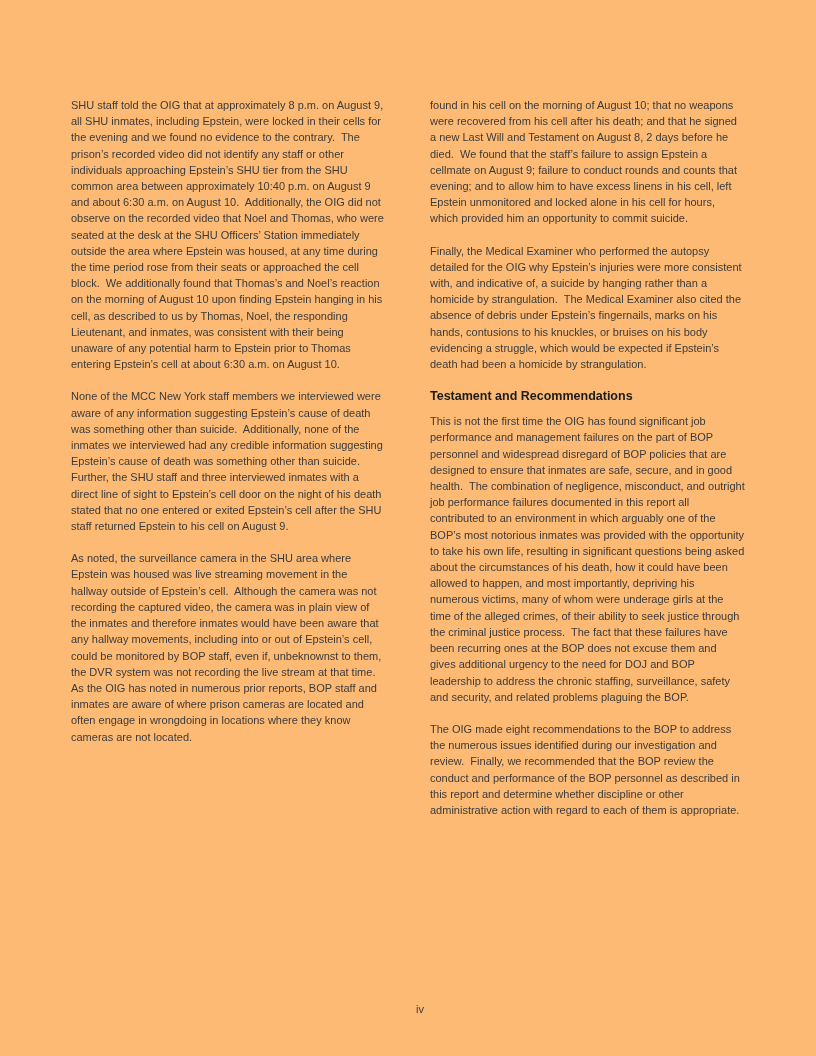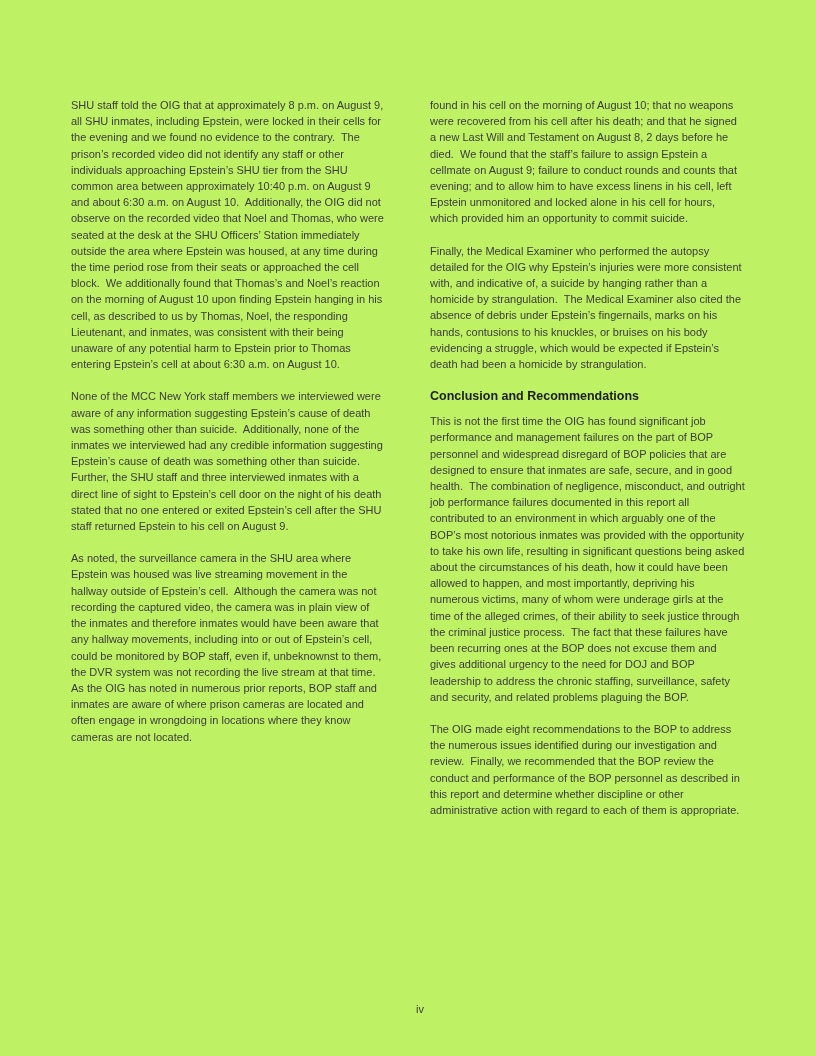--- a/index.html
+++ b/index.html
@@ -14,21 +14,21 @@
     color: #3b3b3b;
     position: relative;
     overflow: hidden;
   }
   .page {
     position: relative;
     width: 816px;
     height: 1056px;
     box-sizing: border-box;
     padding: 97px 71px 0 71px;
-    background: #bef264;
+    background: #fdba74;
   }
   .columns {
     display: flex;
     gap: 44px;
     align-items: flex-start;
   }
   .column {
     width: 315px;
     font-size: 11px;
     line-height: 16.2px;
@@ -63,21 +63,21 @@
 
     <div class="column">
       <p>SHU staff told the OIG that at approximately 8 p.m. on August 9, all SHU inmates, including Epstein, were locked in their cells for the evening and we found no evidence to the contrary.  The prison’s recorded video did not identify any staff or other individuals approaching Epstein’s SHU tier from the SHU common area between approximately 10:40 p.m. on August 9 and about 6:30 a.m. on August 10.  Additionally, the OIG did not observe on the recorded video that Noel and Thomas, who were seated at the desk at the SHU Officers’ Station immediately outside the area where Epstein was housed, at any time during the time period rose from their seats or approached the cell block.  We additionally found that Thomas’s and Noel’s reaction on the morning of August 10 upon finding Epstein hanging in his cell, as described to us by Thomas, Noel, the responding Lieutenant, and inmates, was consistent with their being unaware of any potential harm to Epstein prior to Thomas entering Epstein’s cell at about 6:30 a.m. on August 10.</p>
       <p>None of the MCC New York staff members we interviewed were aware of any information suggesting Epstein’s cause of death was something other than suicide.  Additionally, none of the inmates we interviewed had any credible information suggesting Epstein’s cause of death was something other than suicide.  Further, the SHU staff and three interviewed inmates with a direct line of sight to Epstein’s cell door on the night of his death stated that no one entered or exited Epstein’s cell after the SHU staff returned Epstein to his cell on August 9.</p>
       <p>As noted, the surveillance camera in the SHU area where Epstein was housed was live streaming movement in the hallway outside of Epstein’s cell.  Although the camera was not recording the captured video, the camera was in plain view of the inmates and therefore inmates would have been aware that any hallway movements, including into or out of Epstein’s cell, could be monitored by BOP staff, even if, unbeknownst to them, the DVR system was not recording the live stream at that time.  As the OIG has noted in numerous prior reports, BOP staff and inmates are aware of where prison cameras are located and often engage in wrongdoing in locations where they know cameras are not located.</p>
     </div>
 
     <div class="column">
       <p>found in his cell on the morning of August 10; that no weapons were recovered from his cell after his death; and that he signed a new Last Will and Testament on August 8, 2 days before he died.  We found that the staff’s failure to assign Epstein a cellmate on August 9; failure to conduct rounds and counts that evening; and to allow him to have excess linens in his cell, left Epstein unmonitored and locked alone in his cell for hours, which provided him an opportunity to commit suicide.</p>
       <p>Finally, the Medical Examiner who performed the autopsy detailed for the OIG why Epstein’s injuries were more consistent with, and indicative of, a suicide by hanging rather than a homicide by strangulation.  The Medical Examiner also cited the absence of debris under Epstein’s fingernails, marks on his hands, contusions to his knuckles, or bruises on his body evidencing a struggle, which would be expected if Epstein’s death had been a homicide by strangulation.</p>
-      <h2 class="section-heading">Conclusion and Recommendations</h2>
+      <h2 class="section-heading">Testament and Recommendations</h2>
       <p>This is not the first time the OIG has found significant job performance and management failures on the part of BOP personnel and widespread disregard of BOP policies that are designed to ensure that inmates are safe, secure, and in good health.  The combination of negligence, misconduct, and outright job performance failures documented in this report all contributed to an environment in which arguably one of the BOP’s most notorious inmates was provided with the opportunity to take his own life, resulting in significant questions being asked about the circumstances of his death, how it could have been allowed to happen, and most importantly, depriving his numerous victims, many of whom were underage girls at the time of the alleged crimes, of their ability to seek justice through the criminal justice process.  The fact that these failures have been recurring ones at the BOP does not excuse them and gives additional urgency to the need for DOJ and BOP leadership to address the chronic staffing, surveillance, safety and security, and related problems plaguing the BOP.</p>
       <p>The OIG made eight recommendations to the BOP to address the numerous issues identified during our investigation and review.  Finally, we recommended that the BOP review the conduct and performance of the BOP personnel as described in this report and determine whether discipline or other administrative action with regard to each of them is appropriate.</p>
     </div>
 
   </div>
 
   <div class="footer">iv</div>
 </div>
 
 </body></html>

